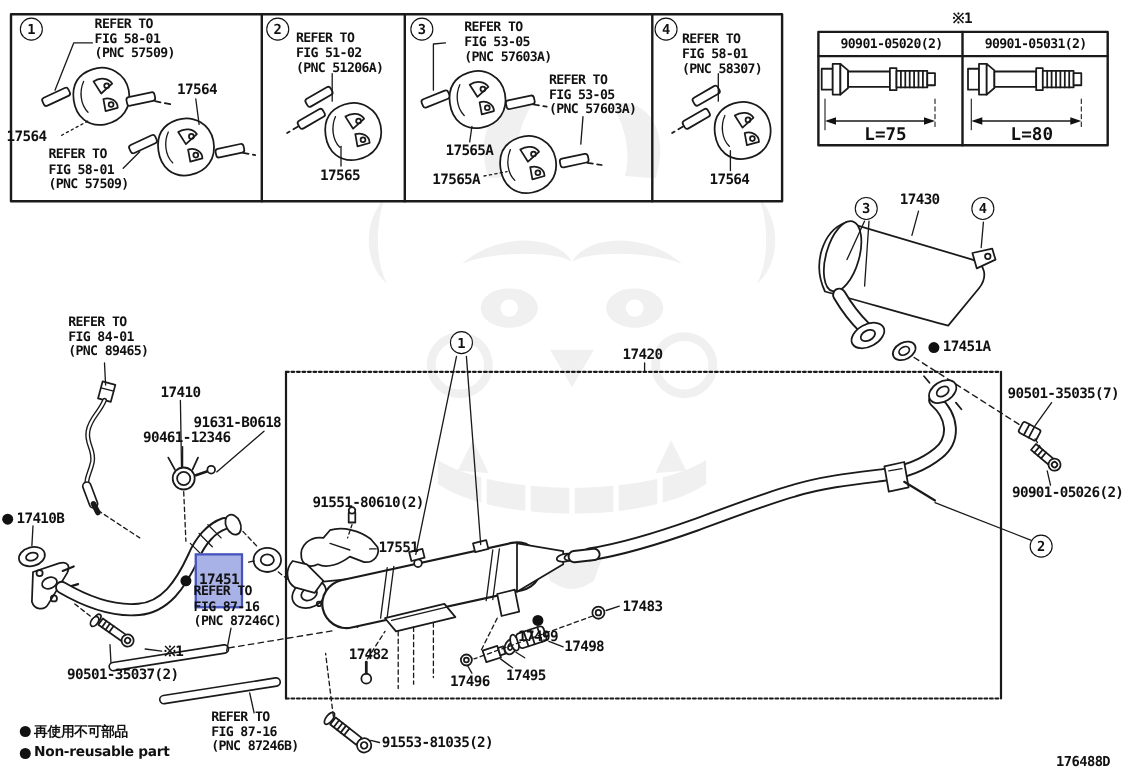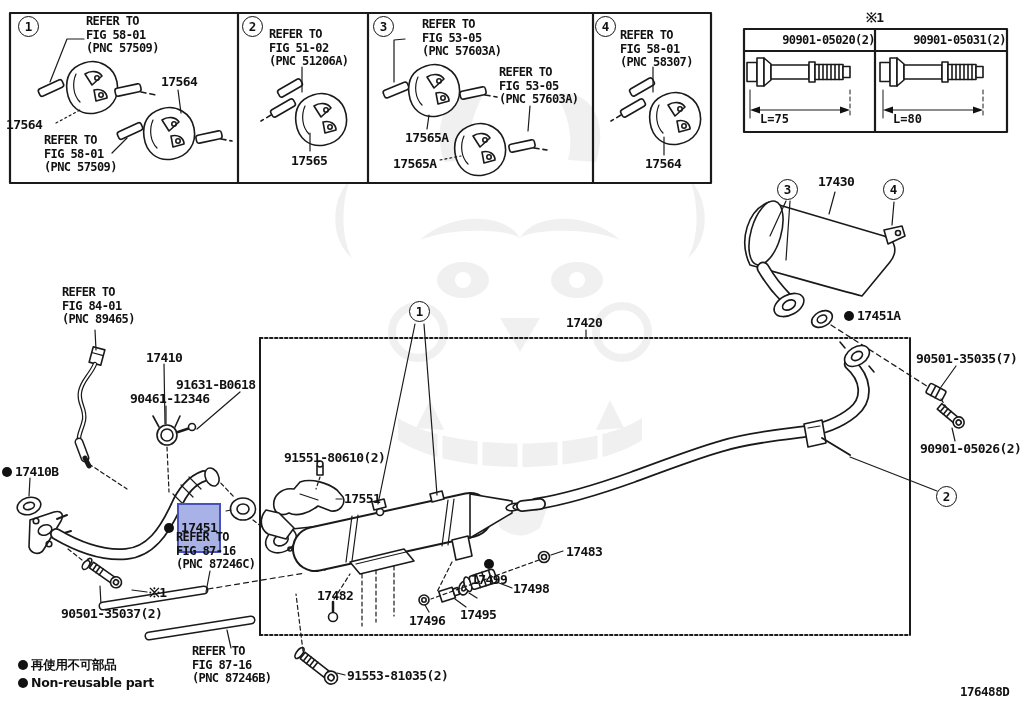--- a/index.html
+++ b/index.html
@@ -9,23 +9,23 @@
   .lbl{position:absolute;font-weight:bold;font-size:13px;line-height:15px;
        letter-spacing:-0.6px;white-space:nowrap;}
   .refer{position:absolute;font-weight:bold;font-size:12px;line-height:13.5px;
        letter-spacing:-0.6px;white-space:nowrap;}
   .callout{position:absolute;width:21px;height:21px;border:1.8px solid #111;border-radius:50%;
        background:#fff;display:flex;align-items:center;justify-content:center;
        font-size:12.5px;font-weight:bold;box-sizing:border-box;}
   .dotlbl{display:flex;align-items:center;gap:3px;}
   .nr-dot{width:10px;height:10px;border-radius:50%;background:#111;flex:none;}
   .hl{background:#a9b2e6;border:2px solid #4553bb;padding:16px 2px;line-height:14px;}
-  .cell{position:absolute;width:129px;text-align:right;font-weight:bold;font-size:12px;
+  .cell{position:absolute;width:129px;text-align:center;font-weight:bold;font-size:12px;
        letter-spacing:-0.6px;}
-  .dim{position:absolute;width:90px;font-weight:bold;font-size:12px;}
+  .dim{position:absolute;width:90px;text-align:center;font-weight:bold;font-size:16px;}
   .legend{font-family:"DejaVu Sans",sans-serif;font-weight:bold;font-size:12.5px;letter-spacing:-0.3px;}
   .doc{position:absolute;font-weight:bold;font-size:12.5px;letter-spacing:-0.5px;}
 </style>
 </head>
 <body>
 
 <div id="stage">
 
 <svg class="art" width="1024" height="707" viewBox="0 0 1024 707">
   <defs>
@@ -462,19 +462,19 @@
   <span class="nr-dot"></span>
   <span>17499</span>
 </div>
 <div class="lbl" style="left:513px;top:581px;">17498</div>
 <div class="lbl" style="left:566px;top:544px;">17483</div>
 
 <div class="lbl dotlbl legend" style="left:18px;top:657px;align-items:center;">
   <span class="nr-dot"></span>
   <span>再使用不可部品</span>
 </div>
-<div class="lbl dotlbl legend" style="left:18px;top:675px;">
+<div class="lbl dotlbl legend" style="left:18px;top:675px;align-items:flex-end;">
   <span class="nr-dot"></span>
   <span>Non-reusable part</span>
 </div>
 <div class="doc" style="left:960px;top:684px;">176488D</div>
 
 </div>
 
 </body></html>

